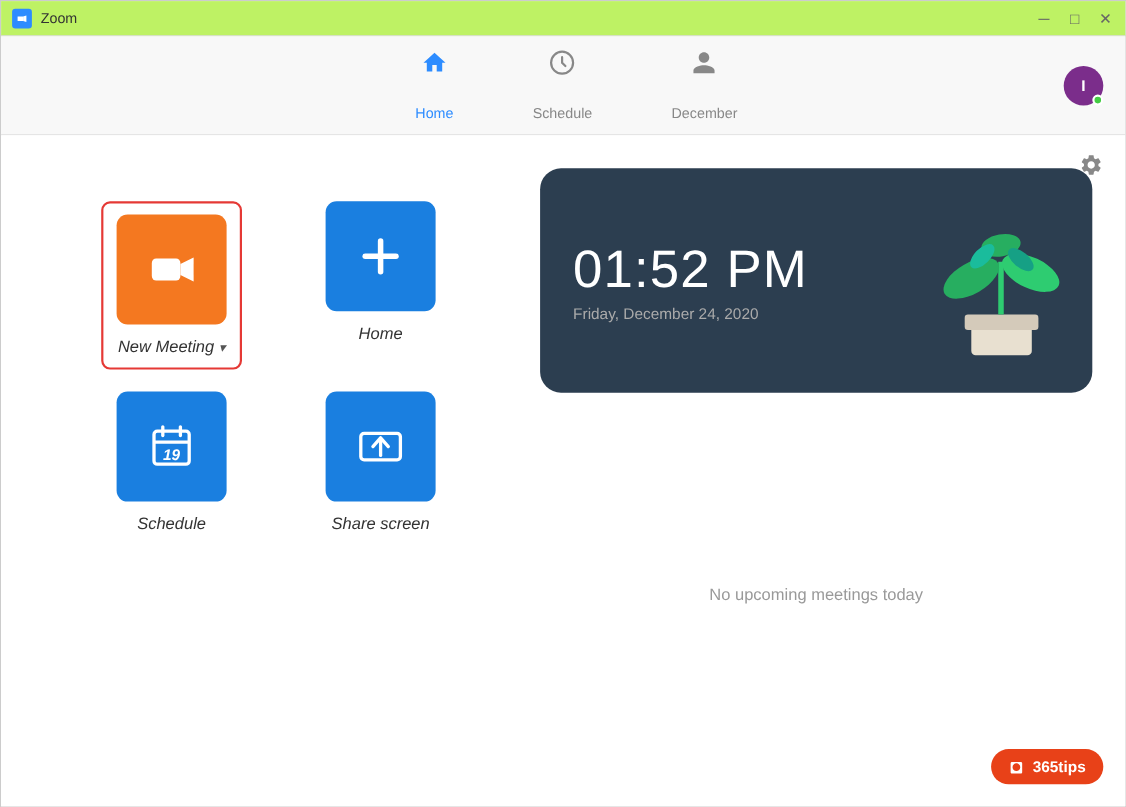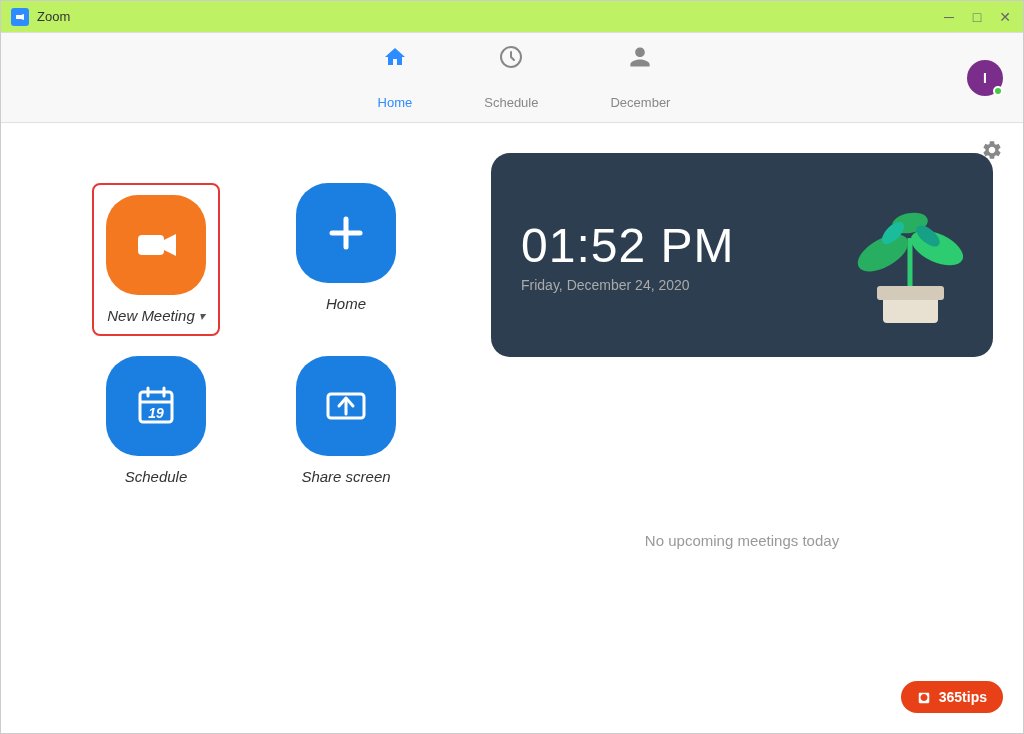--- a/index.html
+++ b/index.html
@@ -192,21 +192,21 @@
       display: flex;
       flex-direction: column;
       align-items: center;
       gap: 12px;
       cursor: pointer;
     }
 
     .action-btn {
       width: 100px;
       height: 100px;
-      border-radius: 32px;
+      border-radius: 10px;
       display: flex;
       align-items: center;
       justify-content: center;
       font-size: 36px;
       color: white;
       position: relative;
     }
 
     .action-btn.orange { background: #f47820; }
     .action-btn.blue { background: #1a7fe0; }

